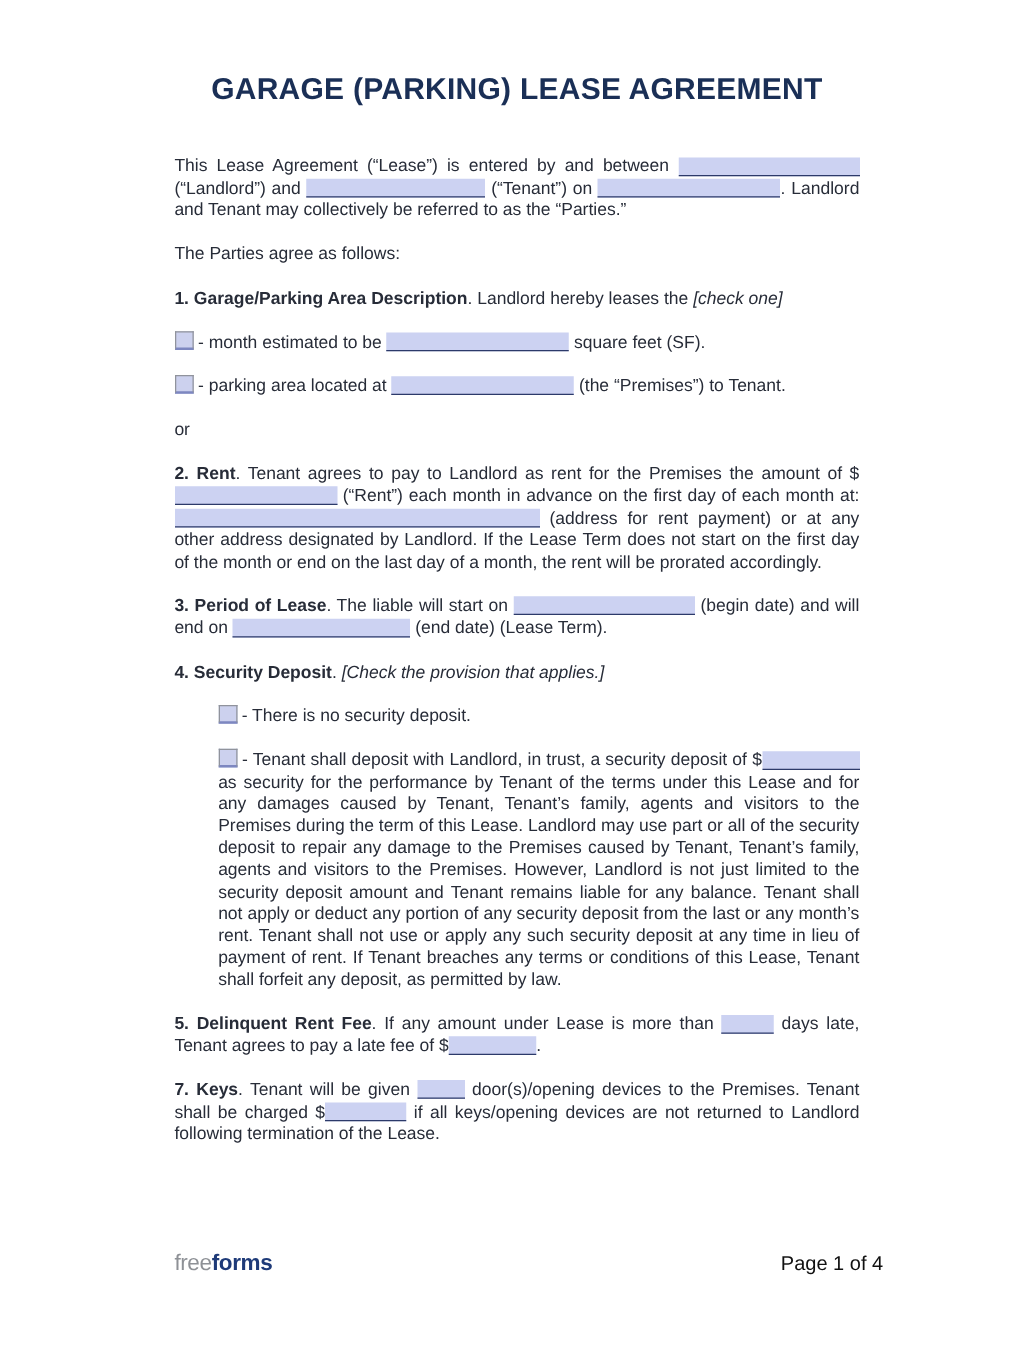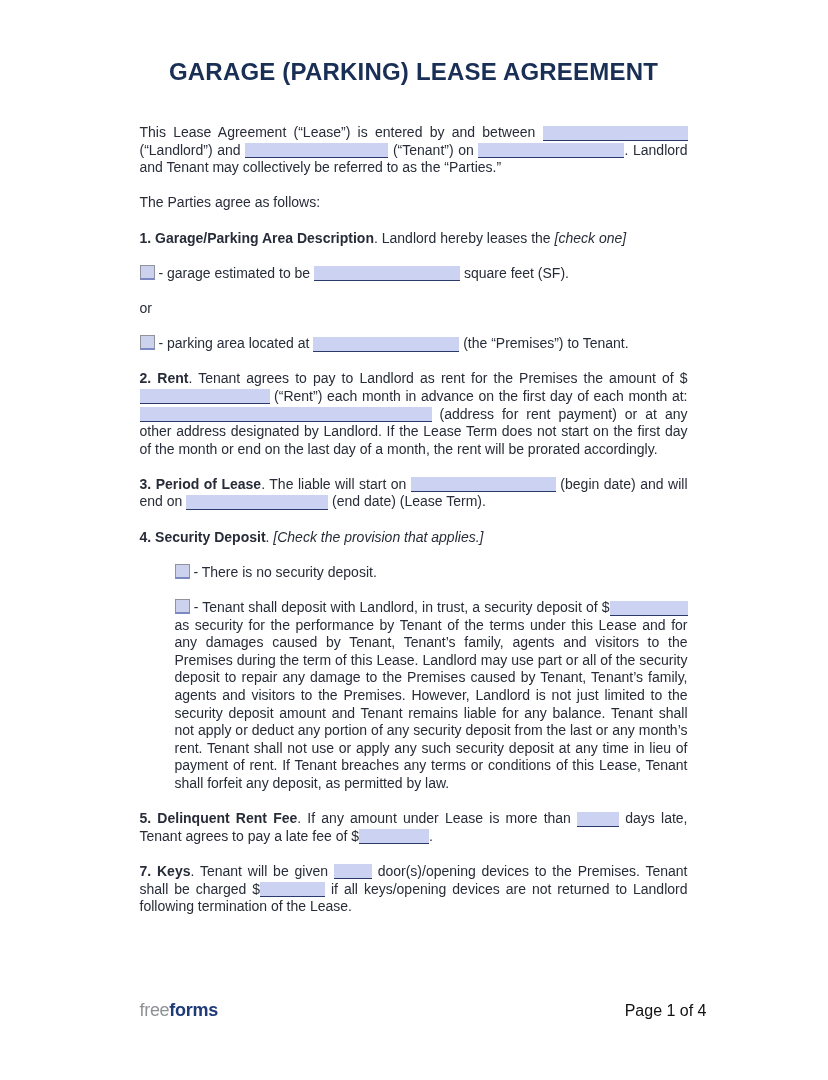--- a/index.html
+++ b/index.html
@@ -62,25 +62,25 @@
   <div class="content">
 
     <div class="doc-title">GARAGE (PARKING) LEASE AGREEMENT</div>
 
     <p class="first"><span>This Lease Agreement (“Lease”) is entered by and between </span><span class="blank w145"></span><span> (“Landlord”) and </span><span class="blank w143"></span><span> (“Tenant”) on </span><span class="blank w146"></span><span>. Landlord and Tenant may collectively be referred to as the “Parties.”</span></p>
 
     <p>The Parties agree as follows:</p>
 
     <p><b>1. Garage/Parking Area Description</b><span>. Landlord hereby leases the </span><i>[check one]</i></p>
 
-    <p><span class="cb"></span><span> - garage estimated to be </span><span class="blank w146"></span><span> square feet (SF).</span></p>
+    <p><span class="cb"></span><span> - month estimated to be </span><span class="blank w146"></span><span> square feet (SF).</span></p>
+
+    <p><span class="cb"></span><span> - parking area located at </span><span class="blank w146"></span><span> (the “Premises”) to Tenant.</span></p>
 
     <p>or</p>
-
-    <p><span class="cb"></span><span> - parking area located at </span><span class="blank w146"></span><span> (the “Premises”) to Tenant.</span></p>
 
     <p><b>2. Rent</b><span>. Tenant agrees to pay to Landlord as rent for the Premises the amount of $</span><span class="blank w130"></span><span> (“Rent”) each month in advance on the first day of each month at: </span><span class="blank w292"></span><span> (address for rent payment) or at any other address designated by Landlord. If the Lease Term does not start on the first day of the month or end on the last day of a month, the rent will be prorated accordingly.</span></p>
 
     <p><b>3. Period of Lease</b><span>. The liable will start on </span><span class="blank w145"></span><span> (begin date) and will end on </span><span class="blank w142"></span><span> (end date) (Lease Term).</span></p>
 
     <p><b>4. Security Deposit</b><span>. </span><i>[Check the provision that applies.]</i></p>
 
     <p class="indent"><span class="cb"></span><span> - There is no security deposit.</span></p>
 
     <p class="indent"><span class="cb"></span><span> - Tenant shall deposit with Landlord, in trust, a security deposit of $</span><span class="blank w78"></span><span> as security for the performance by Tenant of the terms under this Lease and for any damages caused by Tenant, Tenant’s family, agents and visitors to the Premises during the term of this Lease. Landlord may use part or all of the security deposit to repair any damage to the Premises caused by Tenant, Tenant’s family, agents and visitors to the Premises. However, Landlord is not just limited to the security deposit amount and Tenant remains liable for any balance. Tenant shall not apply or deduct any portion of any security deposit from the last or any month’s rent. Tenant shall not use or apply any such security deposit at any time in lieu of payment of rent. If Tenant breaches any terms or conditions of this Lease, Tenant shall forfeit any deposit, as permitted by law.</span></p>

